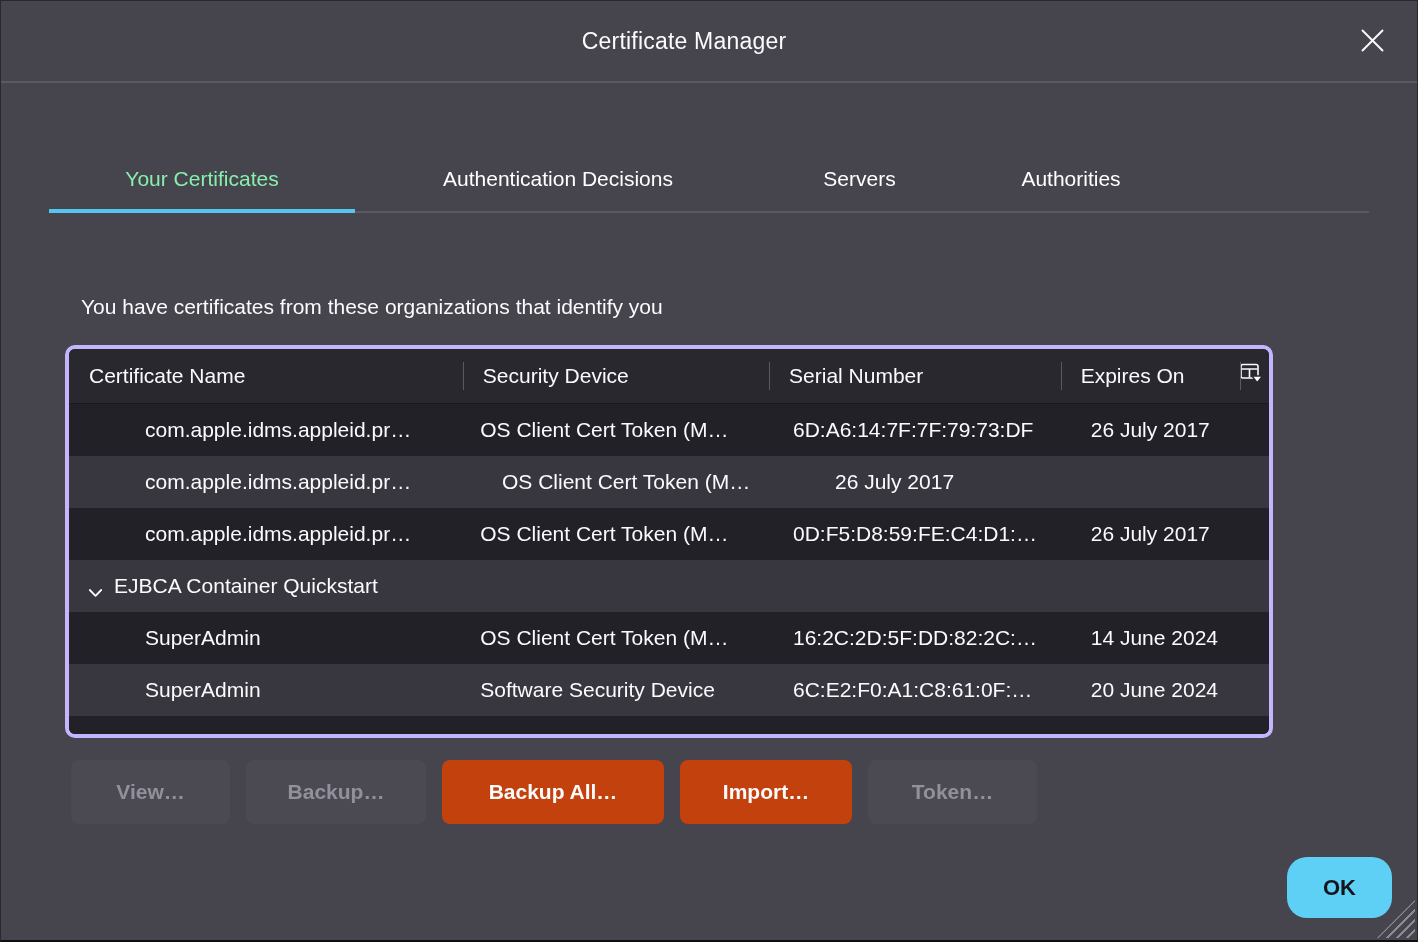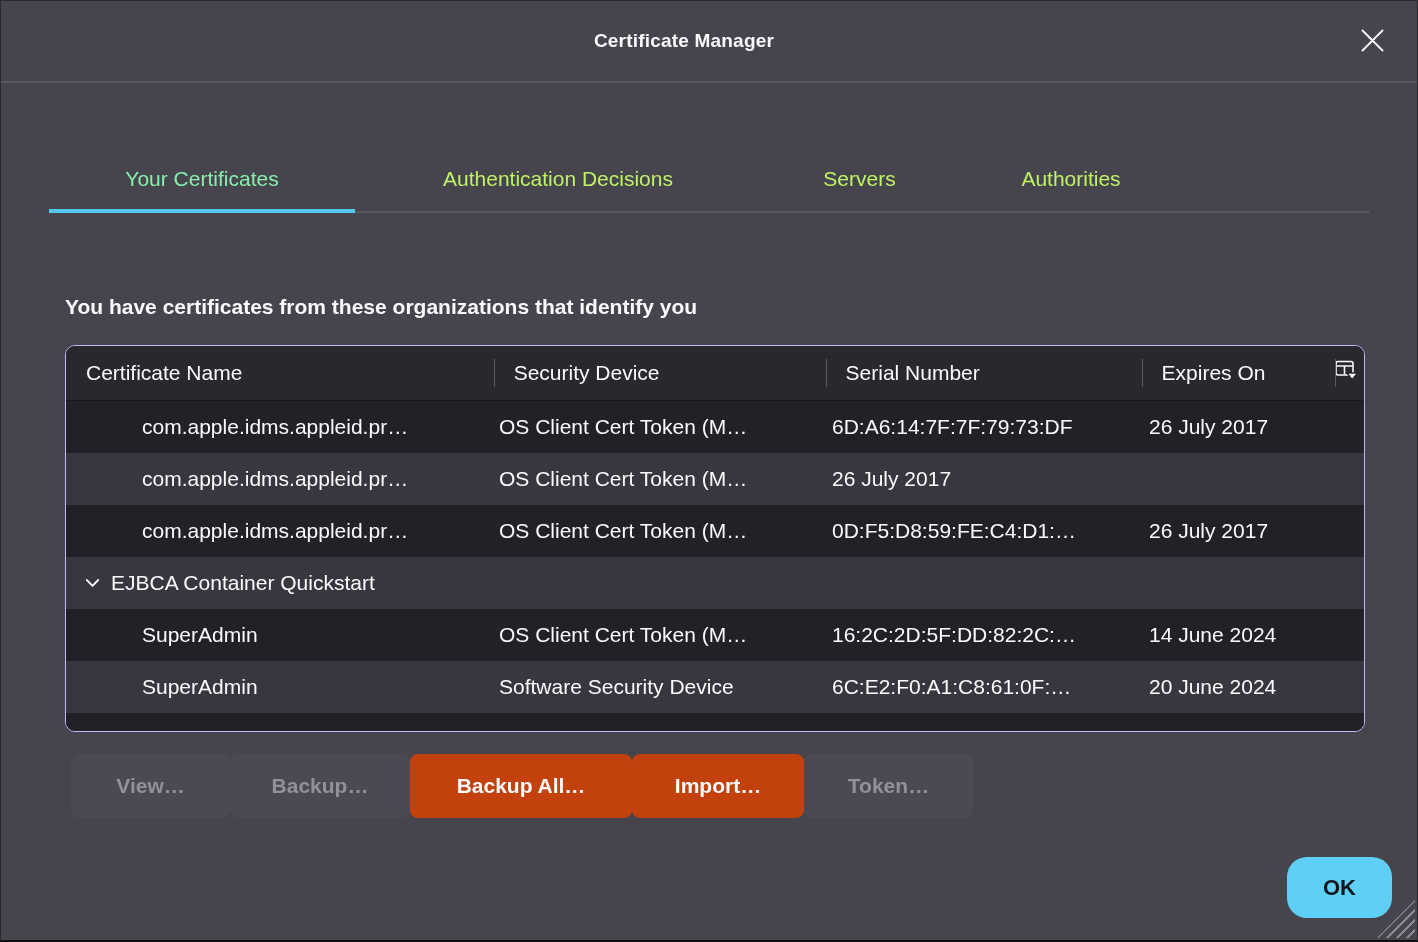--- a/index.html
+++ b/index.html
@@ -8,45 +8,45 @@
     background:#46454e; color:#fbfbfe;
     font-family:"Liberation Sans", sans-serif;
     border:1px solid #29282f; border-bottom:2px solid #0f0f13;
     overflow:hidden;
   }
   
   .titlebar {
     height:80px; display:flex; align-items:center; justify-content:center;
     border-bottom:2px solid #5a5962; position:relative; padding-right:58px;
   }
-  .title { font-size:19px; font-weight:700; letter-spacing:.2px;margin-left:8px; }
+  .title { font-size:23px; font-weight:400; letter-spacing:.2px;margin-left:8px; }
   .close-btn {
     position:absolute; right:30px; top:26px; width:30px; height:30px;
     background:transparent; border:none; padding:0; cursor:pointer; display:flex;
     align-items:center; justify-content:center;
   }
   
   .content { padding:0 48px; }
   .tabs { display:flex; margin-top:64px; border-bottom:2px solid #5a5962; }
   .tab {
     height:64px; display:flex; align-items:center; justify-content:center;
     font-size:21px; position:relative; box-sizing:border-box; cursor:pointer;
-    color:#bef264; background:transparent; border:none; font-family:inherit;
+    color:#ffffff; background:transparent; border:none; font-family:inherit;
   }
   .tab.active { color:#86efac; }
   .tab.active::after {
     content:""; position:absolute; left:0; right:0; bottom:-2px; height:4px;
     background:#54c7f0;
   }
   .tw1{width:306px} .tw2{width:406px} .tw3{width:187px} .tw4{width:197px} .tw5{width:226px}
-  .intro { font-size:21px; line-height:24px; margin:82px 0 0 16px;font-weight:bold; }
+  .intro { font-size:21px; line-height:24px; margin:82px 0 0 32px; }
   
   .cert-table {
-    margin:26px 0 0 16px; width:1300px; box-sizing:border-box;
-    border:1px solid #c4b5fd; border-radius:10px; overflow:hidden;
+    margin:26px 0 0 16px; width:1208px; box-sizing:border-box;
+    border:4px solid #c4b5fd; border-radius:10px; overflow:hidden;
     background:#222128;
   }
   .thead {
     display:flex; height:54px; background:#29282f; border-bottom:1px solid #19181f;
   }
   .th {
     font-size:21px; height:100%; display:flex; align-items:center;
     padding-left:20px; box-sizing:border-box; position:relative; cursor:pointer;
     background:transparent; border:none; color:#fbfbfe; font-family:inherit; text-align:left;
   }
@@ -57,26 +57,26 @@
   .c-picker{flex:1; display:flex; align-items:center; justify-content:center; padding-left:0;}
   .tbody { height:330px; overflow:hidden; }
   .row { display:flex; height:52px; align-items:center; font-size:21px; cursor:default; }
   .row.dark  { background:#222128; }
   .row.light { background:#38373f; }
   .cell {
     box-sizing:border-box; padding-left:4px; white-space:nowrap; overflow:hidden;
   }
   .cell.c-name { padding-left:76px; }
   .row.group .cell-group {
-    padding-left:19px; display:flex; align-items:center; gap:11px; width:100%;
+    padding-left:19px; display:flex; align-items:flex-end; gap:11px; width:100%;
     box-sizing:border-box; white-space:nowrap; overflow:hidden;
   }
   .chevron { display:flex; align-items:center; cursor:pointer; }
   
-  .buttons { display:flex; margin:22px 0 0 22px; }
+  .buttons { display:flex; gap:16px; margin:22px 0 0 22px; }
   .btn {
     height:64px; border-radius:8px; border:none; font-family:inherit;
     font-size:21px; font-weight:700; cursor:pointer; box-sizing:border-box;
   }
   .btn.on  { background:#c2410c; color:#fbfbfe; }
   .btn.off { background:#4b4a53; color:#91909b; cursor:default; }
   .bw1{width:159px}.bw2{width:180px}.bw3{width:222px}.bw4{width:172px}.bw5{width:169px}
   .ok-btn {
     position:absolute; right:25px; bottom:22px; width:105px; height:61px;
     border:none; border-radius:20px; background:#5ed0f5; color:#15141a;

